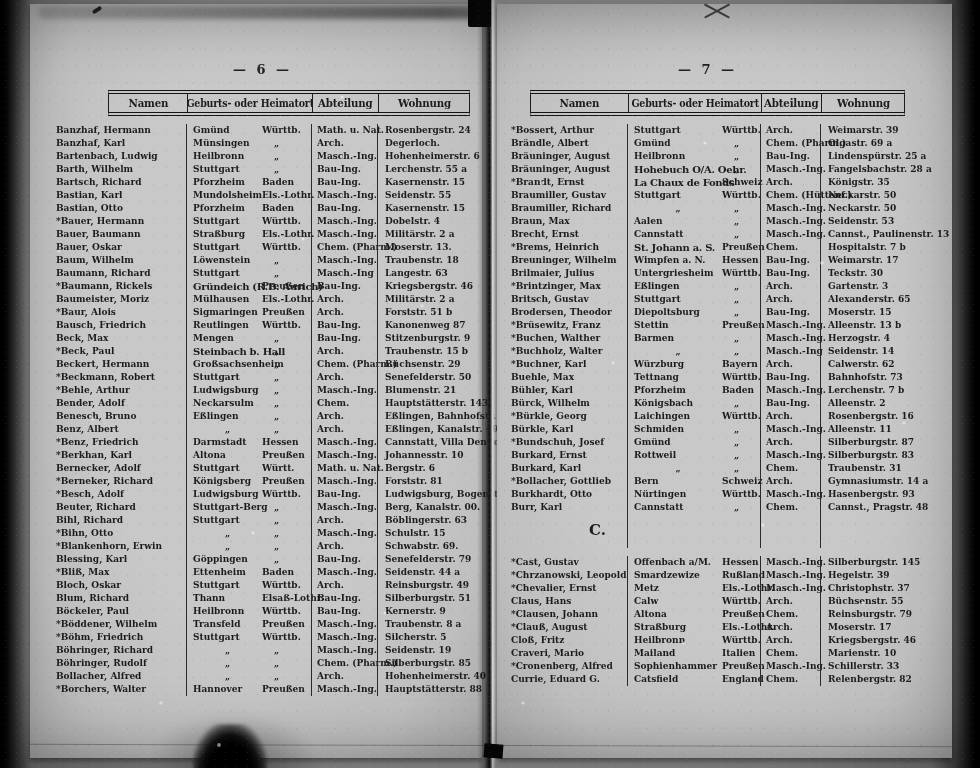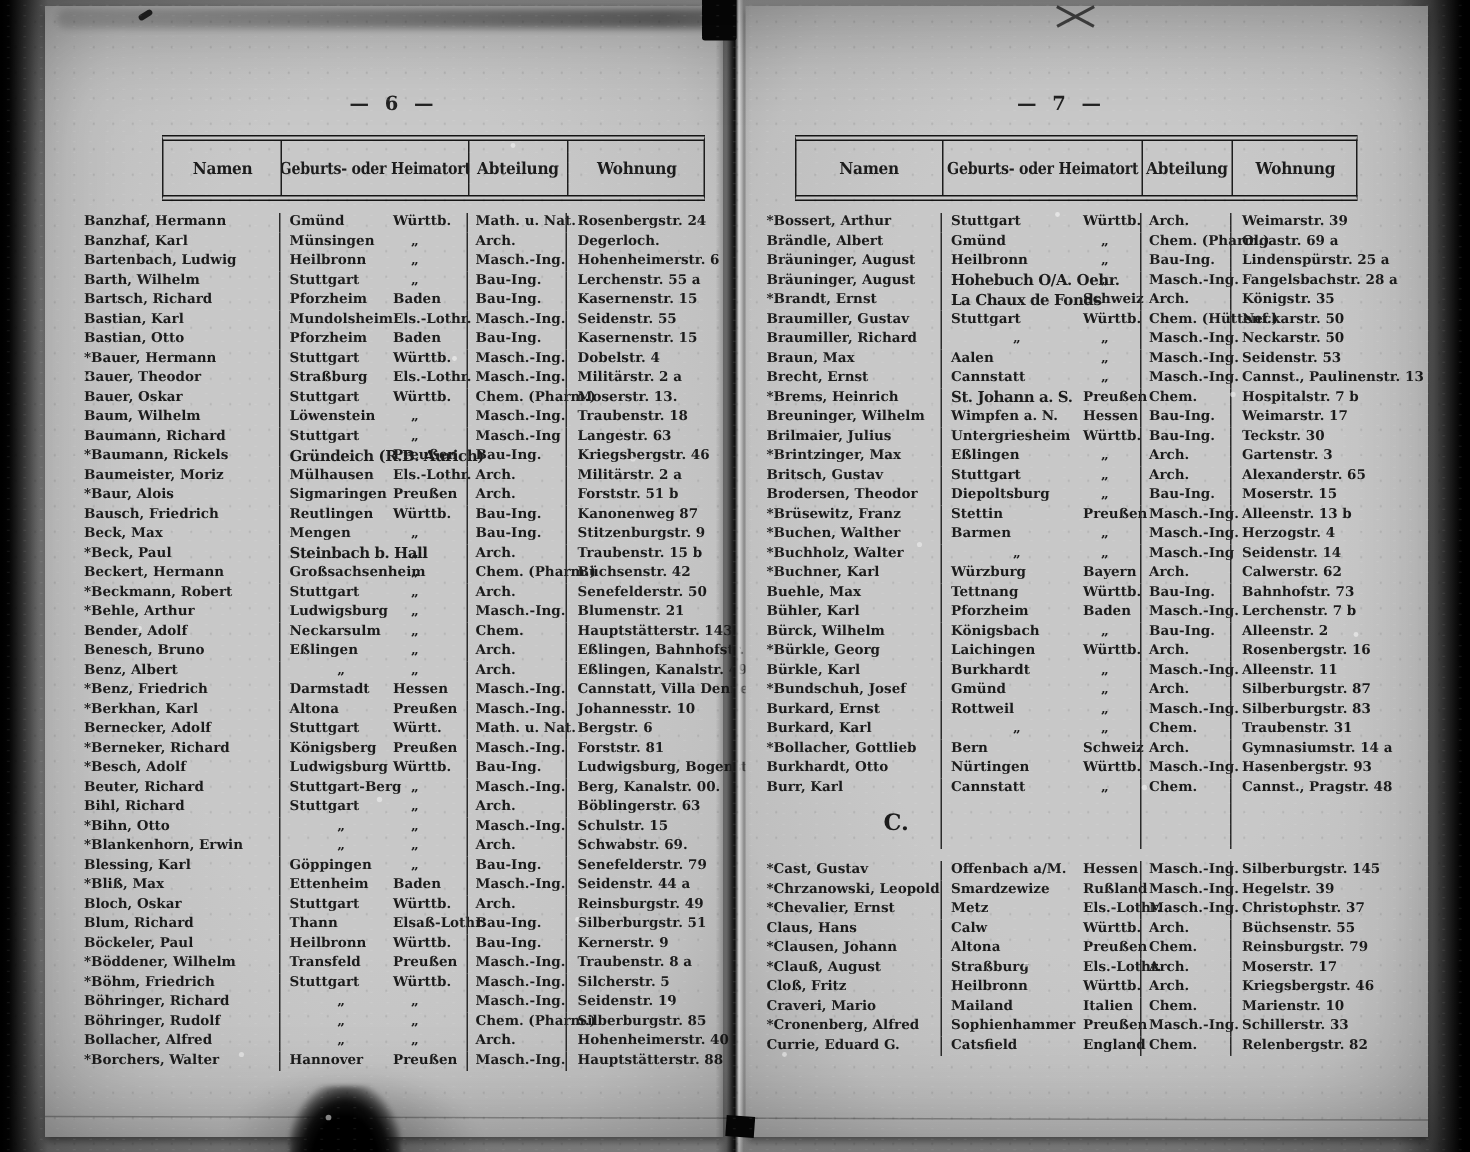--- a/index.html
+++ b/index.html
@@ -34,21 +34,21 @@
   .tbl { position: absolute; top: 86px; color: #1c1c1c; z-index: 2; }
   .t6 { left: 25px; width: 415px; --c1:131px; --c2:125px; --c3:66px; --c4:93px; --hL:53px; --po:69px; }
   .t7 { left: 13px; width: 395px; --c1:117px; --c2:133px; --c3:60px; --c4:85px; --hL:20px; --po:88px; }
 
   .pageno {
     position: absolute; top: -28px; left: 0; width: 100%;
     text-align: center; font-size: 13px; font-weight: 700; letter-spacing: 3px; color: #222;
   }
 
   .thead {
-    margin-left: var(--hL); height: 44px;
+    margin-left: var(--hL); height: 26px;
     border-left: 1px solid #1d1d1d; border-right: 1px solid #1d1d1d;
     border-top: 4px double #141414; border-bottom: 4px double #141414;
     display: grid;
     grid-template-columns: calc(var(--c1) - var(--hL)) var(--c2) var(--c3) var(--c4);
   }
   .th { display: flex; align-items: center; justify-content: center;
         font-size: 11px; font-weight: 700; letter-spacing: -0.2px; overflow: hidden; }
   .th + .th { border-left: 1px solid #1d1d1d; }
   .th span { display: inline-block; transform: scaleX(.93); white-space: nowrap; }
   .th-ort span { transform: scaleX(.86); }
@@ -205,21 +205,21 @@
           <div class="tr">
             <div class="td c-name">*Bauer, Hermann</div>
             <div class="td c-ort">
               <span class="place">Stuttgart</span>
               <span class="land">Württb.</span>
             </div>
             <div class="td c-abt">Masch.-Ing.</div>
             <div class="td c-wohn">Dobelstr. 4</div>
           </div>
           <div class="tr">
-            <div class="td c-name">Bauer, Theodor</div>
+            <div class="td c-name">Bauer, Baumann</div>
             <div class="td c-ort">
               <span class="place">Straßburg</span>
               <span class="land">Els.-Lothr.</span>
             </div>
             <div class="td c-abt">Masch.-Ing.</div>
             <div class="td c-wohn">Militärstr. 2 a</div>
           </div>
           <div class="tr">
             <div class="td c-name">Bauer, Oskar</div>
             <div class="td c-ort">
@@ -301,21 +301,21 @@
             <div class="td c-abt">Arch.</div>
             <div class="td c-wohn">Traubenstr. 15 b</div>
           </div>
           <div class="tr">
             <div class="td c-name">Beckert, Hermann</div>
             <div class="td c-ort">
               <span class="place">Großsachsenheim</span>
               <span class="land ditto">„</span>
             </div>
             <div class="td c-abt">Chem. (Pharm.)</div>
-            <div class="td c-wohn">Büchsenstr. 42</div>
+            <div class="td c-wohn">Büchsenstr. 29</div>
           </div>
           <div class="tr">
             <div class="td c-name">*Beckmann, Robert</div>
             <div class="td c-ort">
               <span class="place">Stuttgart</span>
               <span class="land ditto">„</span>
             </div>
             <div class="td c-abt">Arch.</div>
             <div class="td c-wohn">Senefelderstr. 50</div>
           </div>
@@ -762,21 +762,21 @@
             <div class="td c-ort">
               <span class="place">Laichingen</span>
               <span class="land">Württb.</span>
             </div>
             <div class="td c-abt">Arch.</div>
             <div class="td c-wohn">Rosenbergstr. 16</div>
           </div>
           <div class="tr">
             <div class="td c-name">Bürkle, Karl</div>
             <div class="td c-ort">
-              <span class="place">Burkhardt</span>
+              <span class="place">Schmiden</span>
               <span class="land ditto">„</span>
             </div>
             <div class="td c-abt">Masch.-Ing.</div>
             <div class="td c-wohn">Alleenstr. 11</div>
           </div>
           <div class="tr">
             <div class="td c-name">*Bundschuh, Josef</div>
             <div class="td c-ort">
               <span class="place">Gmünd</span>
               <span class="land ditto">„</span>

